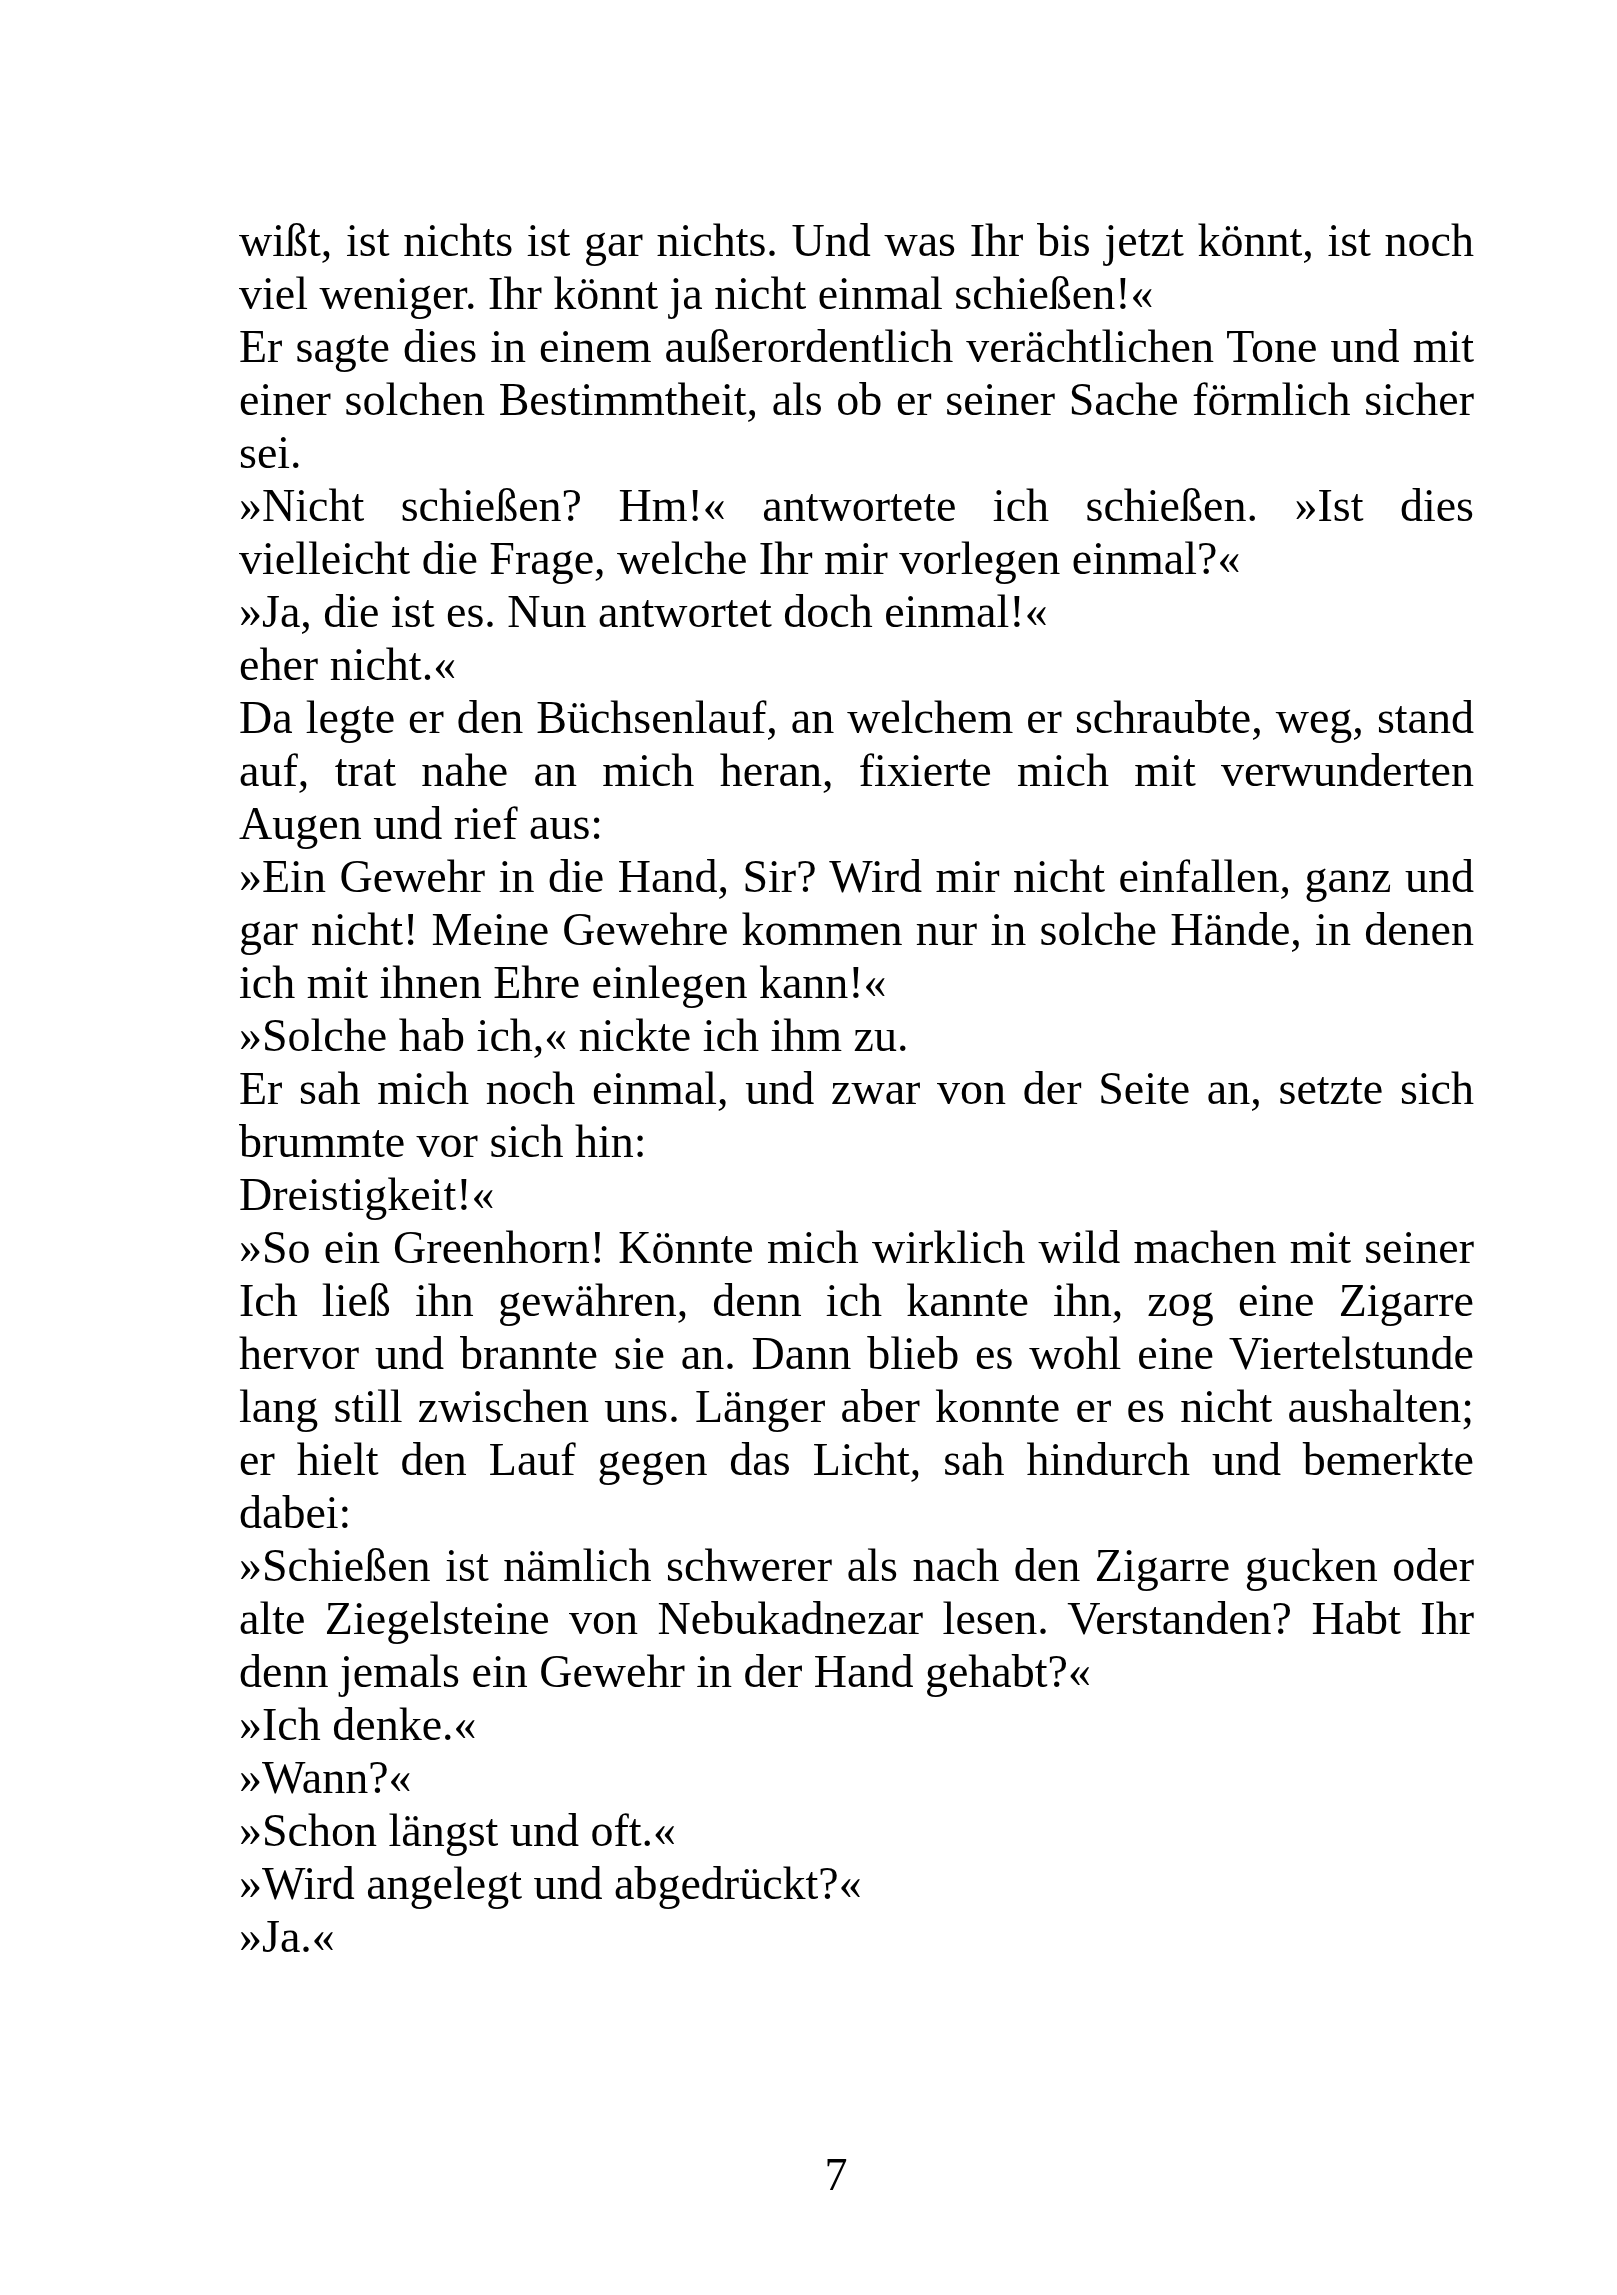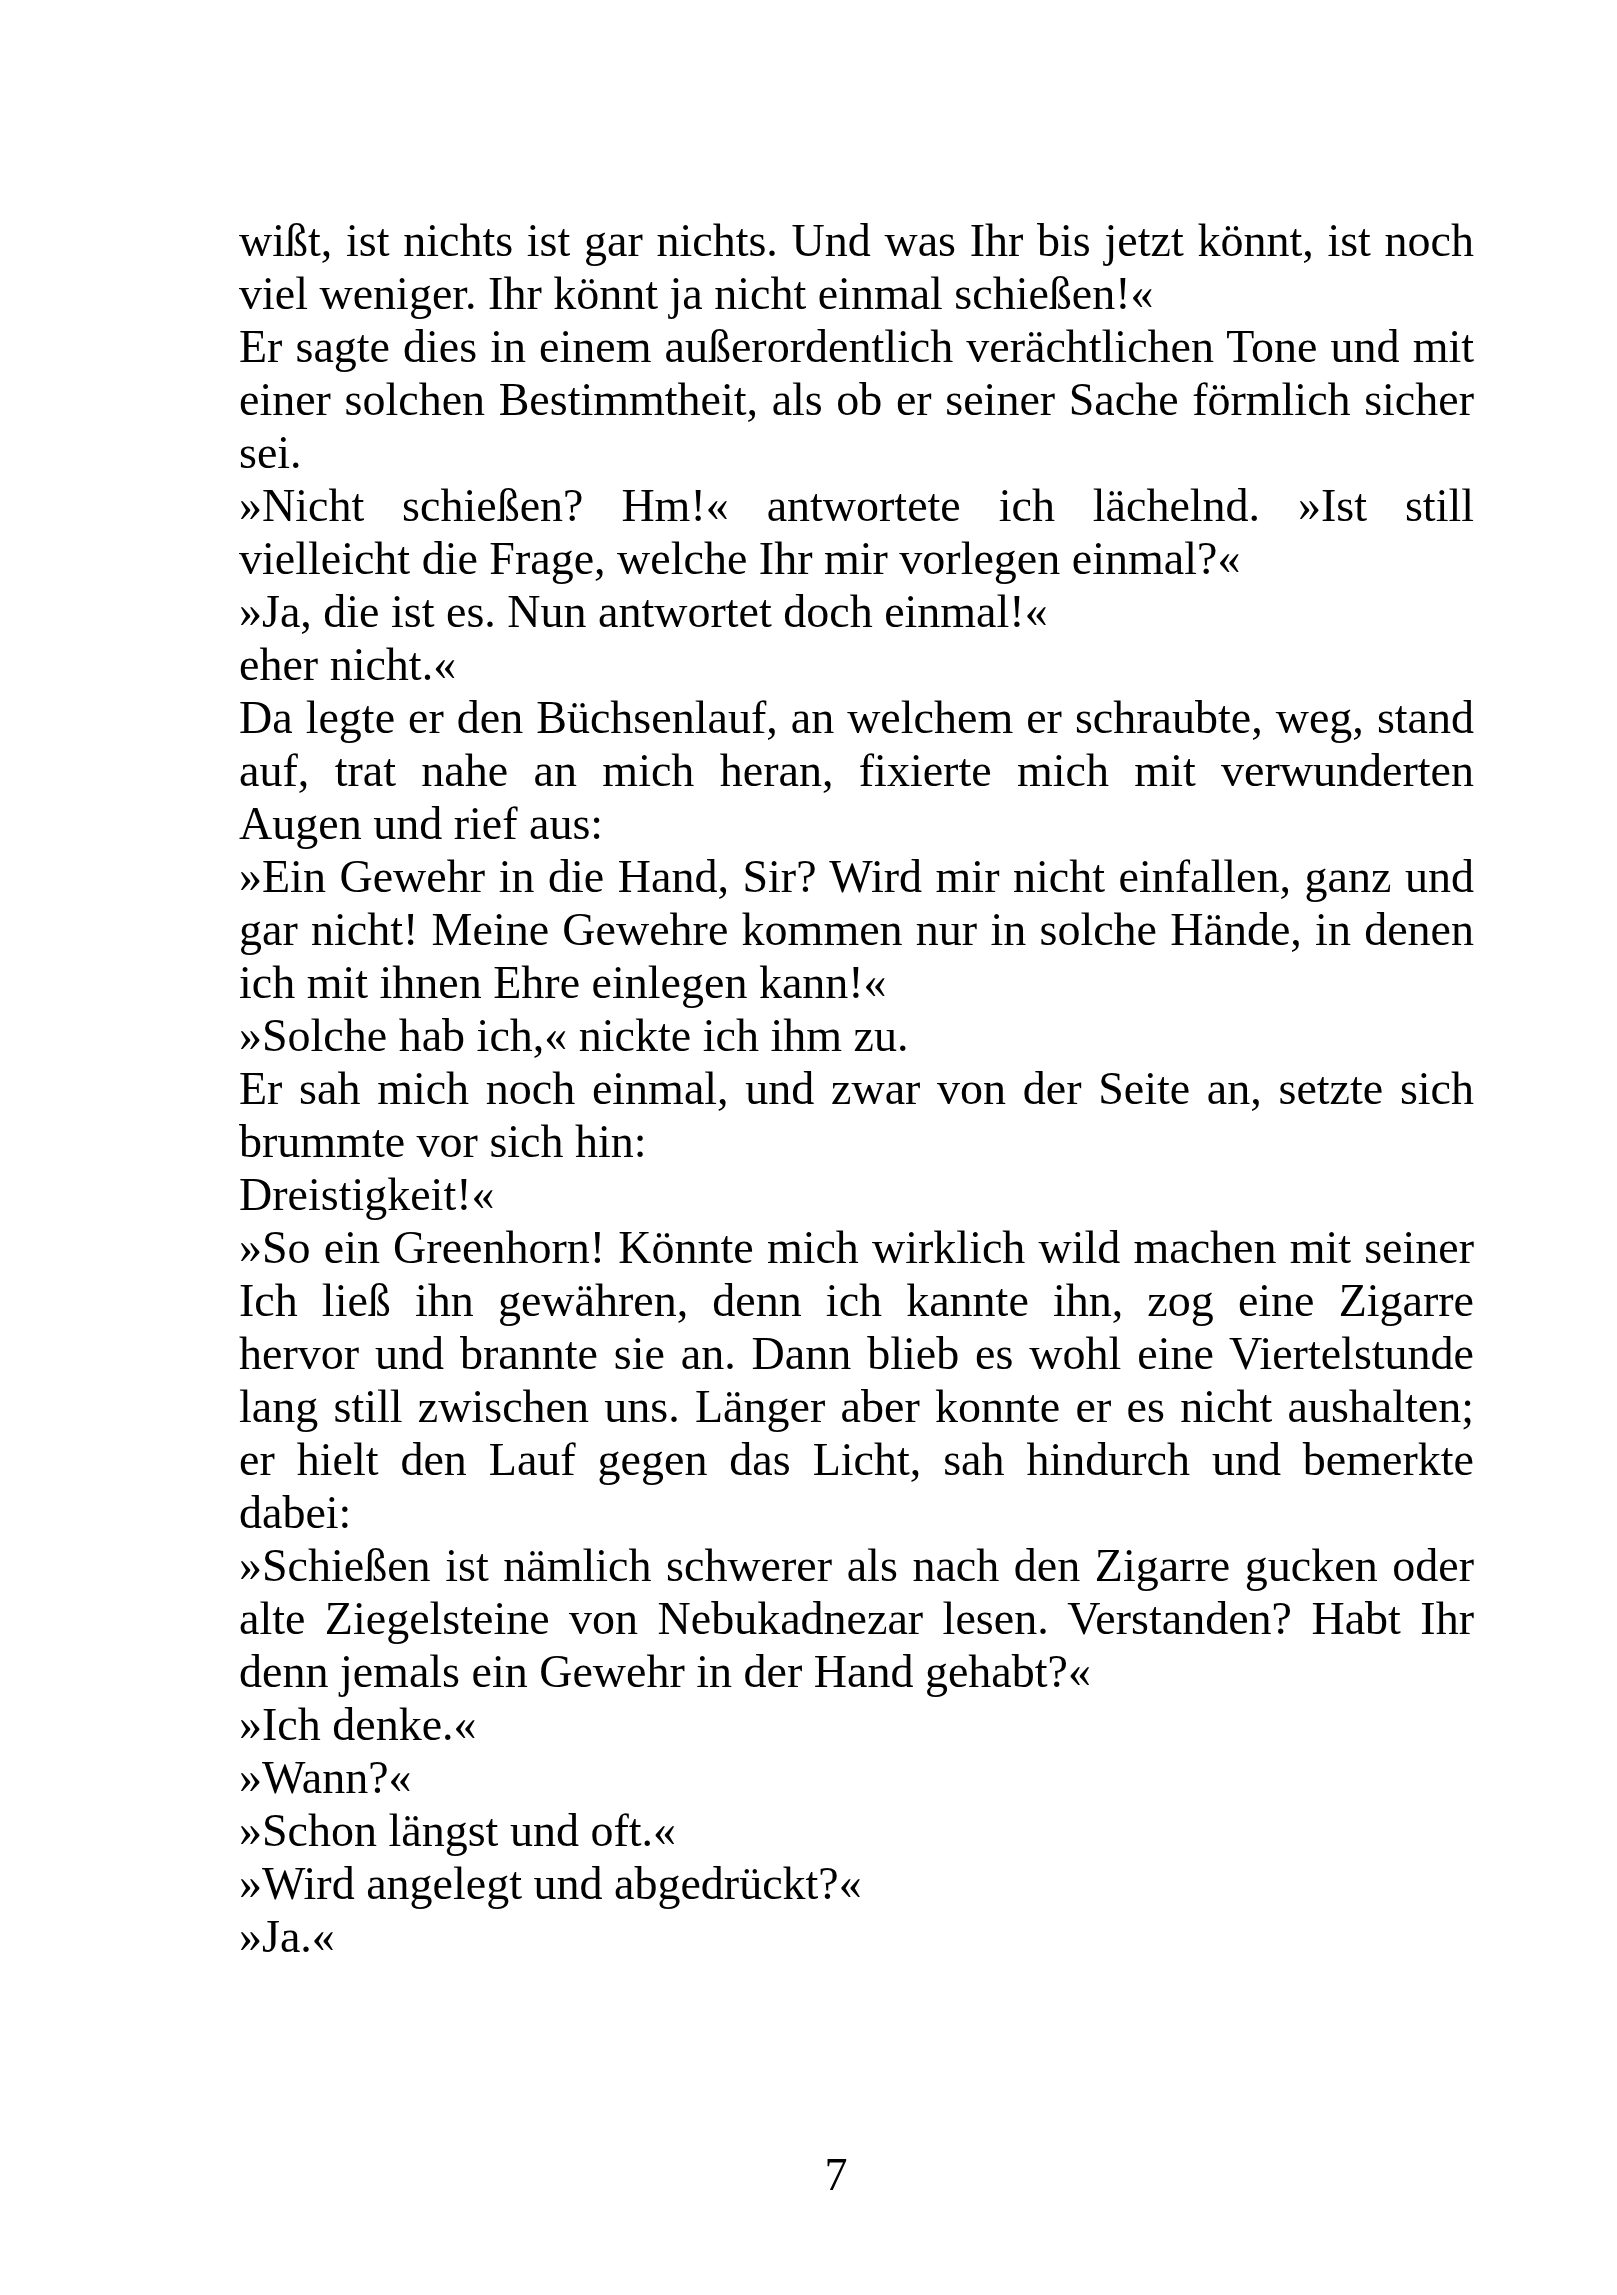--- a/index.html
+++ b/index.html
@@ -53,21 +53,21 @@
 </head>
 <body>
 
 <div class="page">
   <div class="text-block">
       <div class="line">wißt, ist nichts ist gar nichts. Und was Ihr bis jetzt könnt, ist noch</div>
       <div class="line para-end">viel weniger. Ihr könnt ja nicht einmal schießen!«</div>
       <div class="line">Er sagte dies in einem außerordentlich verächtlichen Tone und mit</div>
       <div class="line">einer solchen Bestimmtheit, als ob er seiner Sache förmlich sicher</div>
       <div class="line para-end">sei.</div>
-      <div class="line">»Nicht schießen? Hm!« antwortete ich lächelnd. »Ist still</div>
+      <div class="line">»Nicht schießen? Hm!« antwortete ich schießen. »Ist dies</div>
       <div class="line para-end">vielleicht die Frage, welche Ihr mir vorlegen einmal?«</div>
       <div class="line para-end">»Ja, die ist es. Nun antwortet doch einmal!«</div>
       <div class="line para-end">eher nicht.«</div>
       <div class="line">Da legte er den Büchsenlauf, an welchem er schraubte, weg, stand</div>
       <div class="line">auf, trat nahe an mich heran, fixierte mich mit verwunderten</div>
       <div class="line para-end">Augen und rief aus:</div>
       <div class="line">»Ein Gewehr in die Hand, Sir? Wird mir nicht einfallen, ganz und</div>
       <div class="line">gar nicht! Meine Gewehre kommen nur in solche Hände, in denen</div>
       <div class="line para-end">ich mit ihnen Ehre einlegen kann!«</div>
       <div class="line para-end">»Solche hab ich,« nickte ich ihm zu.</div>

